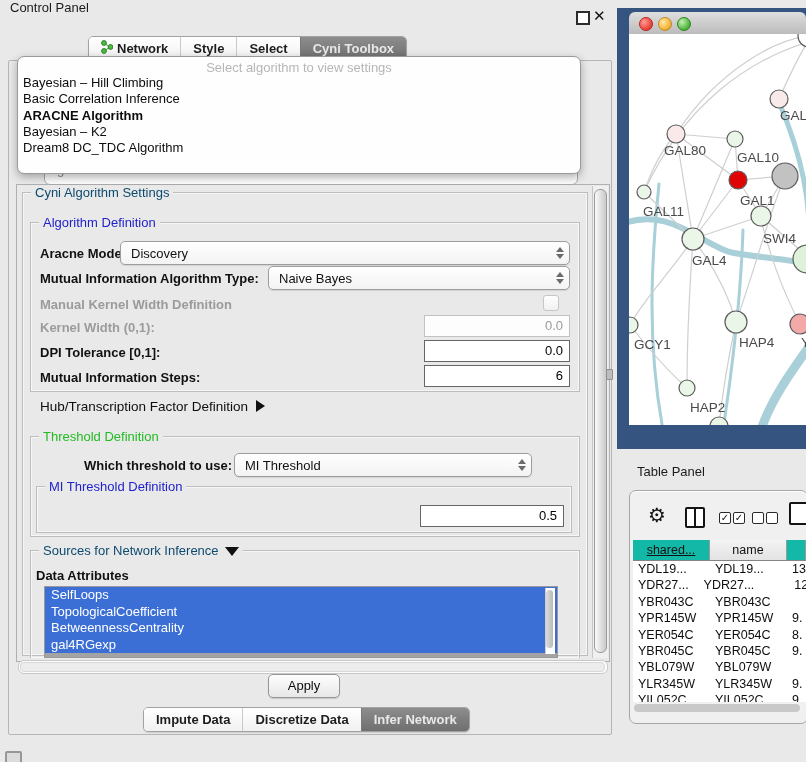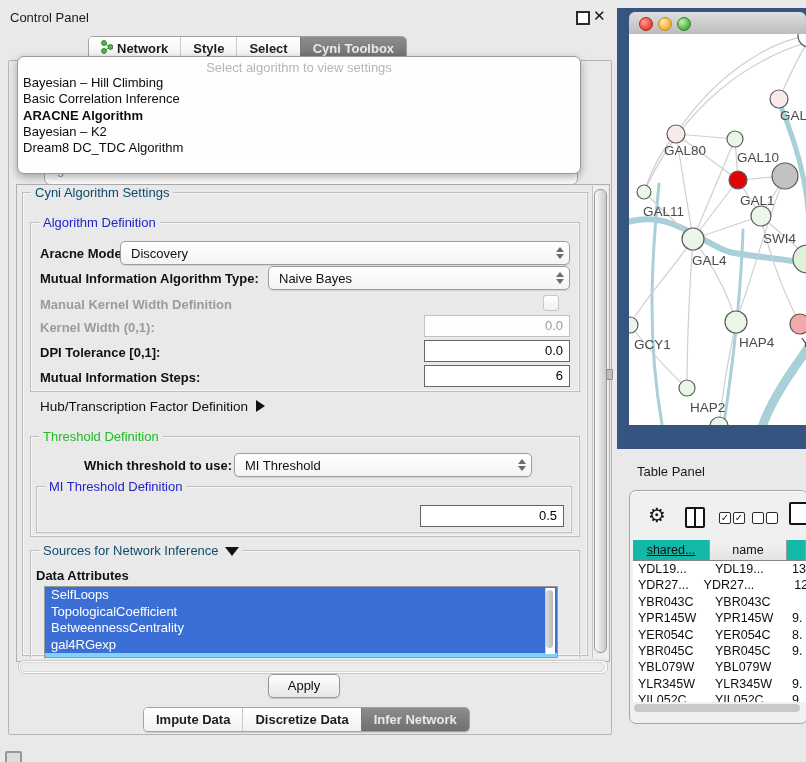--- a/index.html
+++ b/index.html
@@ -1,21 +1,21 @@
 <!DOCTYPE html>
 <html><head>
 <meta charset="utf-8">
 <style>
   html,body{margin:0;padding:0;}
   body{font-family:"Liberation Sans","DejaVu Sans",sans-serif;background:#E9E9E9;}
   #screen{position:relative;width:806px;height:762px;overflow:hidden;background:#E9E9E9;}
   .abs{position:absolute;}
 
   
-  #cp-title{left:10px;top:10px;font-size:13px;color:#1b1b1b;}
+  #cp-title{left:10px;top:0;font-size:13px;color:#1b1b1b;}
   #float-icon{left:576px;top:11px;width:10px;height:10px;border:2px solid #2b2b2b;background:#fff;}
   #close-icon{left:593px;top:7px;font-size:15px;font-weight:bold;color:#111;}
   #content-box{left:8px;top:60px;width:602px;height:673px;border:1px solid #b5b5b5;border-radius:2px;background:#E9E9E9;}
 
   
   .seg{display:flex;height:23px;border:1px solid #a2a2a2;border-radius:5px;background:#fcfcfc;overflow:hidden;box-shadow:0 1px 1px rgba(0,0,0,.12);}
   .seg-item{display:flex;align-items:center;gap:4px;padding:0 12px;font-size:13px;font-weight:bold;color:#1d1d1d;border-left:1px solid #c9c9c9;background:linear-gradient(#ffffff,#f1f1f1);white-space:nowrap;}
   .seg-item:first-child{border-left:none;}
   .seg-item.sel{background:linear-gradient(#8d8d8d,#6f6f6f);color:#e9e9e9;border-left-color:#7a7a7a;}
   #top-tabs{left:88px;top:36px;}
@@ -44,21 +44,21 @@
   .combo .cval{font-size:13px;color:#111;padding-left:10px;flex:1;}
   .stepper{width:18px;display:flex;flex-direction:column;align-items:center;justify-content:center;gap:2px;}
   .tri-up{width:0;height:0;border-left:4px solid transparent;border-right:4px solid transparent;border-bottom:5px solid #6b6b6b;}
   .tri-dn{width:0;height:0;border-left:4px solid transparent;border-right:4px solid transparent;border-top:5px solid #6b6b6b;}
   .field{position:absolute;height:20px;background:#fff;font-size:13px;text-align:right;padding-right:6px;line-height:20px;}
   .field.en{border:1px solid #666;color:#000;}
   .field.dis{border:1px solid #c2c2c2;color:#9b9b9b;background:#fdfdfd;}
   .checkbox{position:absolute;width:14px;height:14px;border:1px solid #c6c6c6;border-radius:3px;background:linear-gradient(#fefefe,#f1f1f1);}
   .arrow-right{display:inline-block;width:0;height:0;border-top:6px solid transparent;border-bottom:6px solid transparent;border-left:9px solid #111;margin-left:8px;vertical-align:-1px;}
   .arrow-down{display:inline-block;width:0;height:0;border-left:7px solid transparent;border-right:7px solid transparent;border-top:9px solid #111;margin-left:6px;vertical-align:-1px;}
-  #attr-list{left:44px;top:586px;width:512px;height:70px;background:#7dd3fc;border:1px solid #999;overflow:hidden;}
+  #attr-list{left:44px;top:586px;width:512px;height:70px;background:#a3a3a3;border:1px solid #999;overflow:hidden;}
   .attr-item{background:#3B6FD6;color:#fff;font-size:13px;line-height:16.6px;padding-left:6px;}
   #attr-scroll{left:545px;top:588px;width:9px;height:66px;background:#fff;border-left:1px solid #ccc;}
   #attr-thumb{left:546px;top:590px;width:7px;height:58px;background:linear-gradient(90deg,#dcdcdc,#b9b9b9);border-radius:4px;}
   #v-scroll{left:592px;top:186px;width:15px;height:472px;background:#f0f0f0;border-left:1px solid #c5c5c5;}
   #v-thumb{left:594px;top:189px;width:11px;height:462px;border:1px solid #9a9a9a;border-radius:6px;background:linear-gradient(90deg,#fafafa,#c9c9c9);}
   #h-scroll{left:18px;top:660px;width:588px;height:12px;border:1px solid #c8c8c8;border-radius:6px;background:#fdfdfd;}
   #h-thumb{left:20px;top:662px;width:583px;height:8px;border-radius:4px;background:#ececec;border:1px solid #d8d8d8;}
   #apply-btn{left:268px;top:674px;width:70px;height:22px;border:1px solid #969696;border-radius:5px;background:linear-gradient(#fefefe,#e7e7e7);font-size:13px;color:#0d0d0d;text-align:center;line-height:22px;box-shadow:0 1px 1px rgba(0,0,0,.15);}
   #mini-icon{left:5px;top:751px;width:13px;height:11px;border:2px solid #979797;background:#dcdcdc;border-radius:2px;}
   .grip{left:606px;top:369px;width:5px;height:9px;background:#bdbdbd;border:1px solid #8f8f8f;border-radius:1px;}

